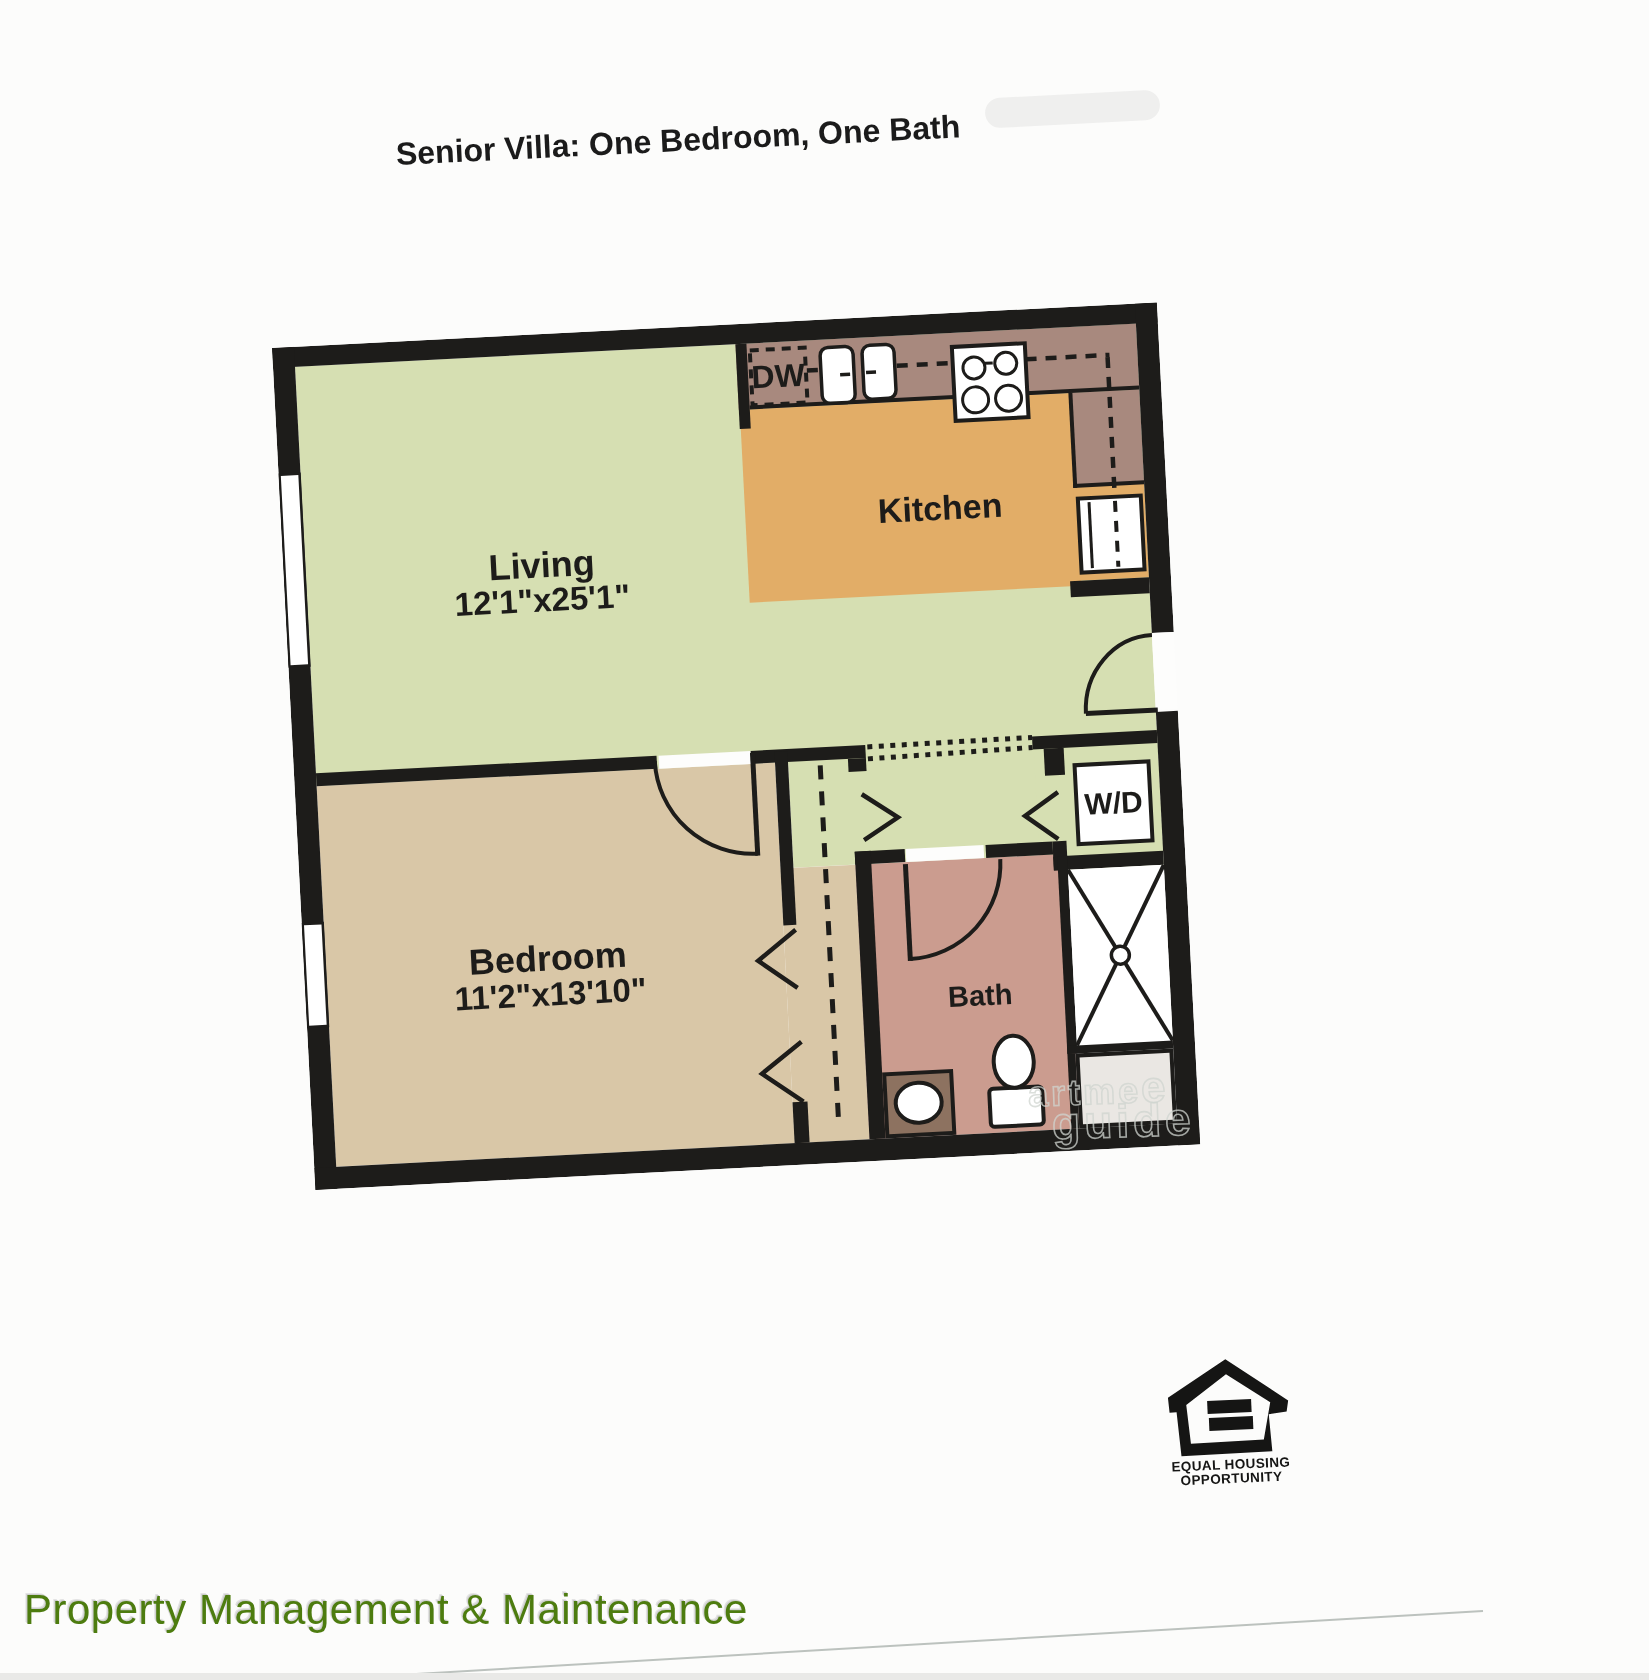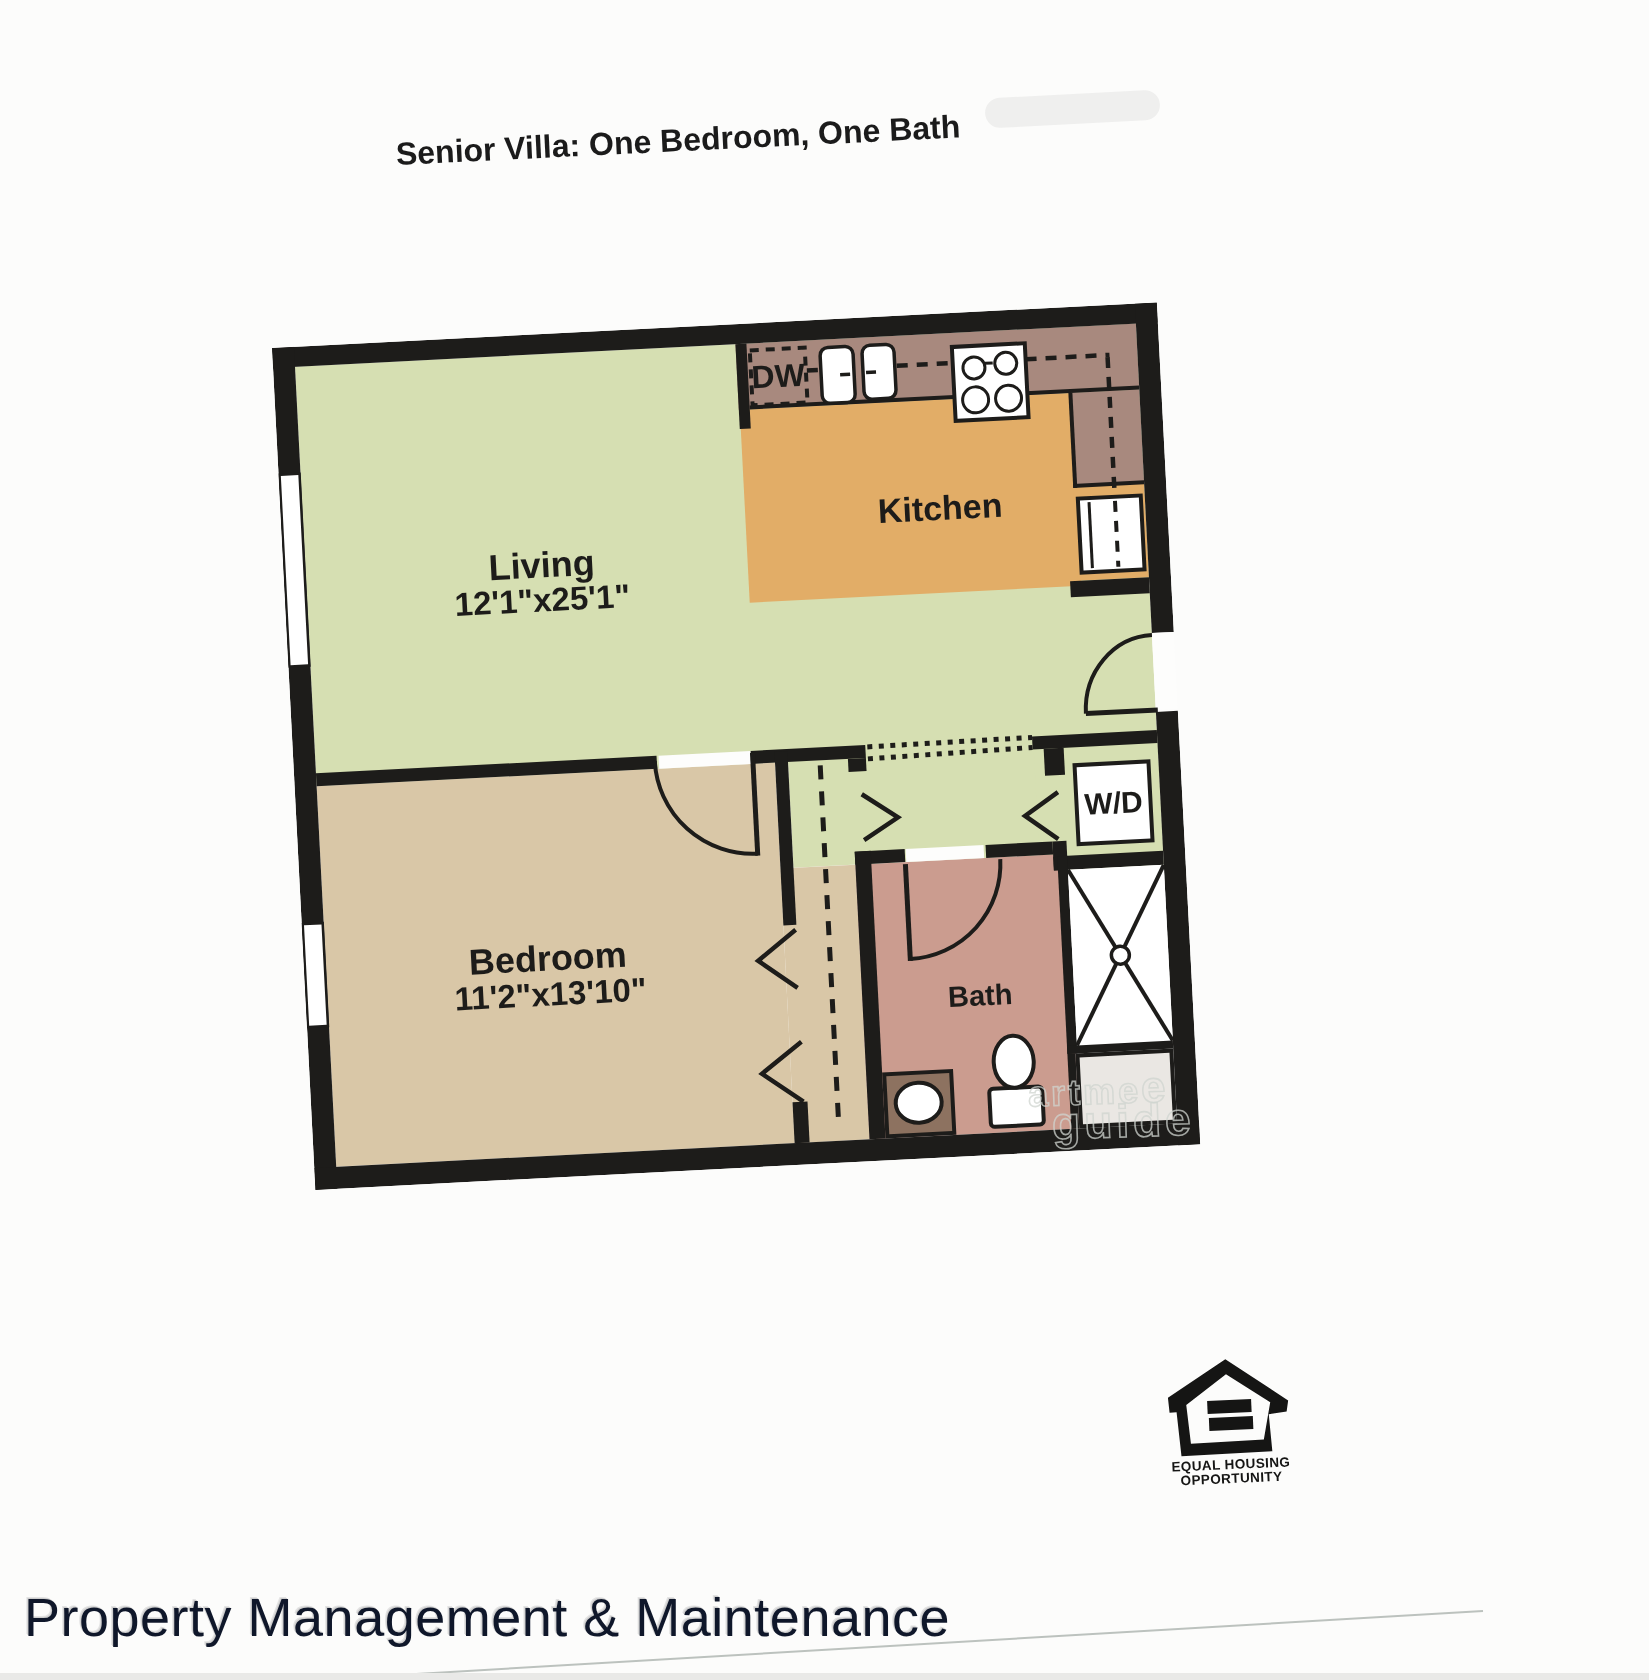--- a/index.html
+++ b/index.html
@@ -206,19 +206,19 @@
 <div class="abs" style="left:1165px;top:1352px;width:130px;height:138px;transform:rotate(-2.5deg);">
 <svg width="130" height="138" viewBox="0 0 130 138" xmlns="http://www.w3.org/2000/svg">
 <path d="M 63,7 L 124,51 L 122,62 L 104,64 L 106,101 L 15,102 L 12,58 L 5,58 L 4,43 Z M 63,22 L 106,52 L 98,89 L 25,90 L 22,51 Z" fill="#151514" fill-rule="evenodd"></path>
 <rect x="43" y="48" width="44" height="13" fill="#151514"></rect>
 <rect x="44" y="65" width="44" height="13" fill="#151514"></rect>
 <text x="64" y="117" font-size="13.5" font-weight="bold" fill="#151514" text-anchor="middle" font-family="Liberation Sans" letter-spacing="0.4">EQUAL HOUSING</text>
 <text x="64" y="131" font-size="13.5" font-weight="bold" fill="#151514" text-anchor="middle" font-family="Liberation Sans" letter-spacing="0.4">OPPORTUNITY</text>
 </svg>
 </div>
 
-<div class="abs" style="left:24px;top:1586px;font-size:54px;color:#0f172a;white-space:nowrap;text-shadow:-1px -1px 0 #cdcdcd, -2px -2px 0 #e3e3e3;letter-spacing:0.5px;">Property Management &amp; Maintenance</div>
+<div class="abs" style="left:24px;top:1586px;font-size:42px;color:#4d7c0f;white-space:nowrap;text-shadow:-1px -1px 0 #cdcdcd, -2px -2px 0 #e3e3e3;letter-spacing:0.5px;">Property Management &amp; Maintenance</div>
 
 <svg class="abs" style="left:0;top:1600px;" width="1649" height="80" viewBox="0 0 1649 80" xmlns="http://www.w3.org/2000/svg">
 <line x1="348" y1="78" x2="1483" y2="11" stroke="#bcc2be" stroke-width="2"></line>
 </svg>
 
 <div class="abs" style="left:0;top:1673px;width:1649px;height:7px;background:#e9e9e7;"></div>
 
 </body></html>

